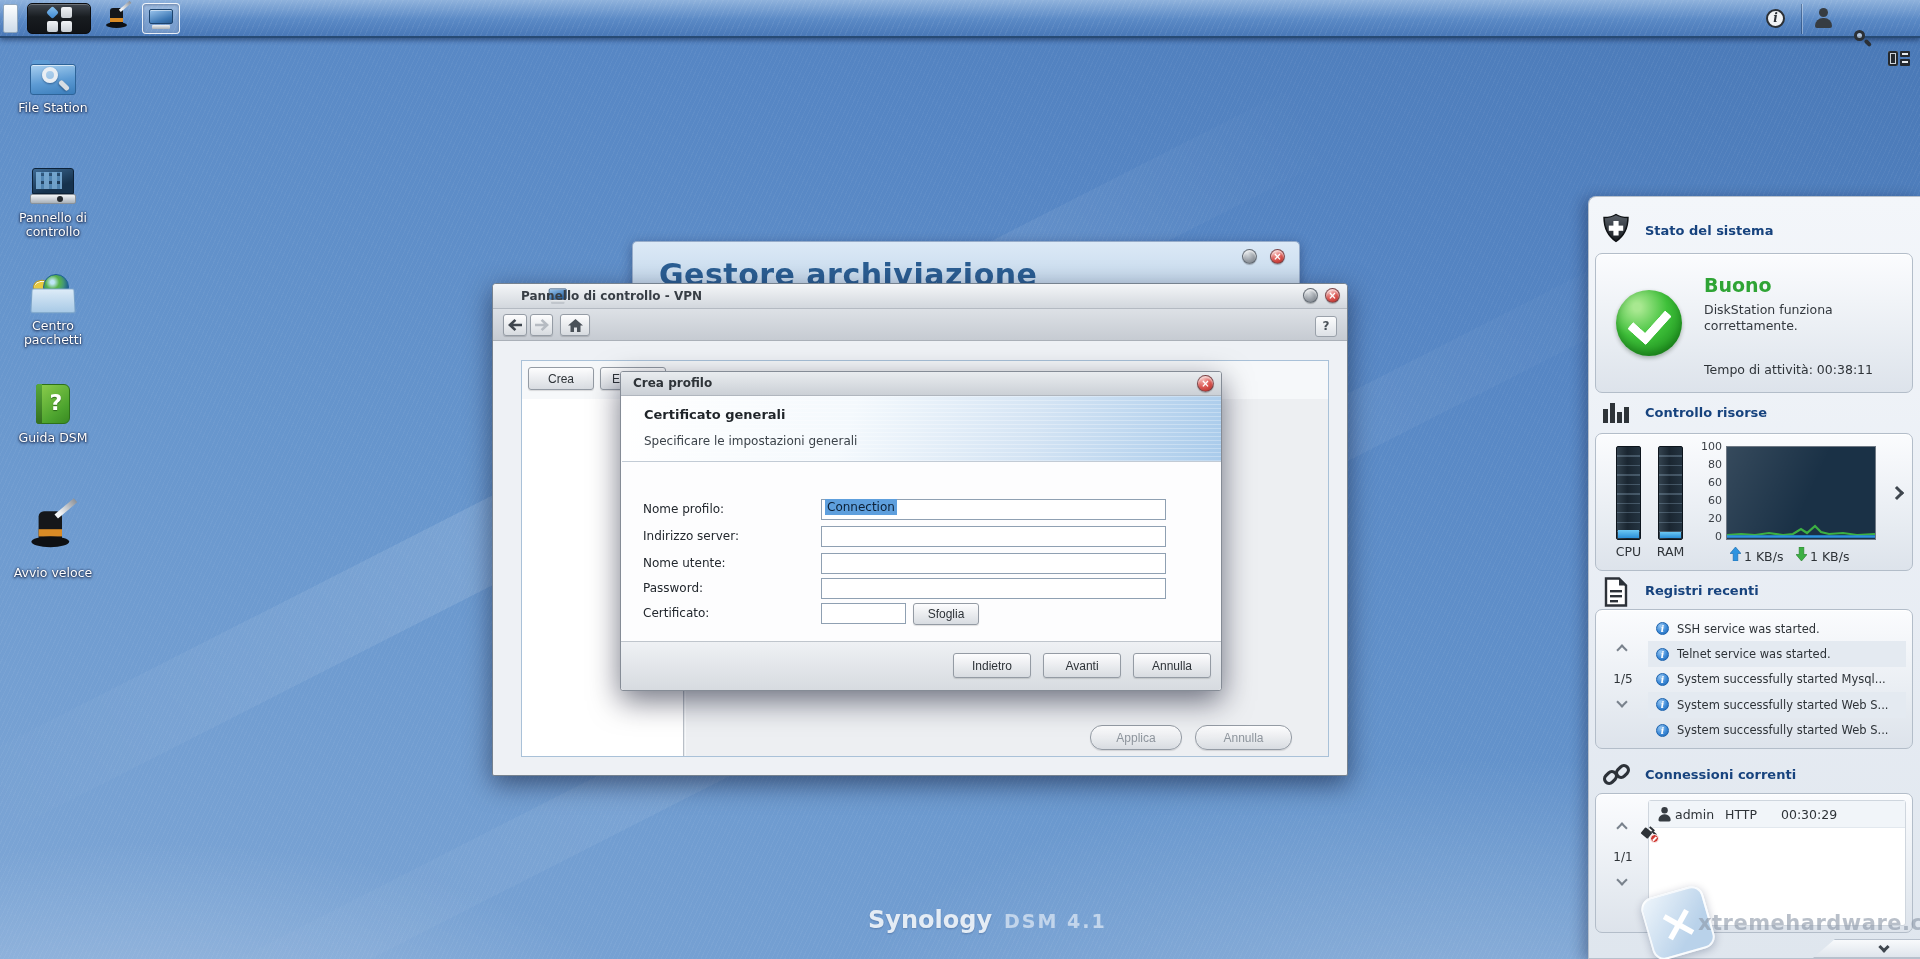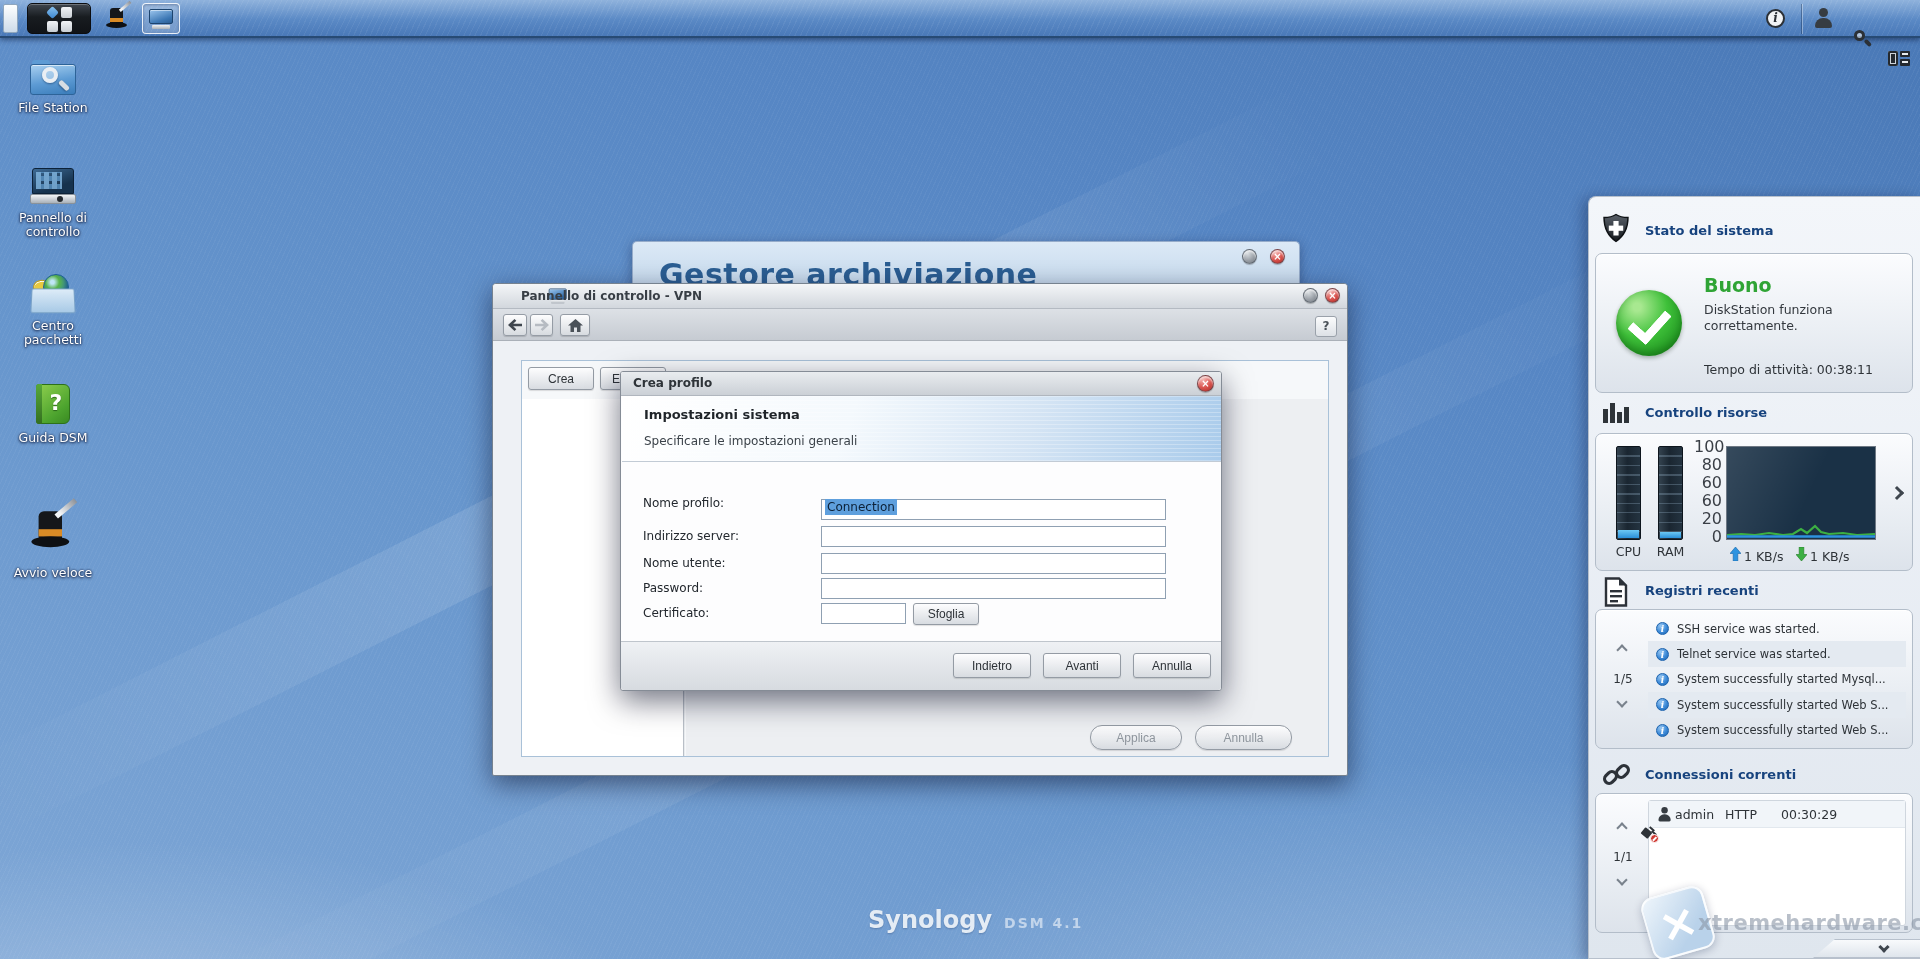--- a/index.html
+++ b/index.html
@@ -160,37 +160,37 @@
   .chev.right{ border-top:3px solid #3f464e; border-right:3px solid #3f464e; width:10px; height:10px; transform:rotate(45deg); }
   .statuscircle { position:absolute; left:20px; top:36px; width:66px; height:66px; border-radius:50%;
     background:radial-gradient(circle at 32% 26%, #a8e890 6%, #3fc13a 45%, #1f9420 85%); box-shadow:inset 0 -4px 8px rgba(0,60,0,0.35), 0 2px 4px rgba(0,30,0,0.3); }
   .statuscircle:after { content:""; position:absolute; left:14px; top:20px; width:30px; height:16px;
     border-left:9px solid #fff; border-bottom:9px solid #fff; transform:rotate(-48deg); border-radius:2px; }
   .meter { position:absolute; top:12px; width:25px; height:94px; border:1px solid #0d151d; border-radius:2px;
     background:linear-gradient(90deg,#34434f,#1a2631 45%,#243340); overflow:hidden; }
   .meter .segs { position:absolute; inset:0; background:repeating-linear-gradient(180deg, transparent 0 8px, rgba(165,195,220,0.28) 8px 9.5px); }
   .meter .fill { position:absolute; left:1px; right:1px; bottom:1px; background:linear-gradient(#6cc8f4,#2a8fd8); }
   .axiscol { position:absolute; left:98px; top:8px; width:28px; height:100px; display:flex; flex-direction:column; justify-content:space-between; }
-  .axiscol div { font-size:16px; color:#3a3f46; text-align:right; line-height:10px; }
+  .axiscol div { font-size:11px; color:#3a3f46; text-align:right; line-height:10px; }
   .netchart { position:absolute; left:130px; top:12px; width:150px; height:94px; border:1px solid #6e7884;
     background:linear-gradient(115deg, rgba(255,255,255,0.12), transparent 55%), #1a3146; }
   .logrow { display:flex; align-items:center; height:25.4px; padding-left:8px; gap:8px; }
   .logrow.alt { background:#e4eaf1; }
   .logrow span.txt { font-size:11.5px; color:#2e3338; white-space:nowrap; overflow:hidden; text-overflow:ellipsis; width:218px; }
   .infodot { width:13px; height:13px; border-radius:50%; flex:0 0 13px;
     background:radial-gradient(circle at 35% 28%, #9cc9f2, #3c8ad8 55%, #1b62ad); border:1px solid #1b62ad;
     color:#fff; font:italic bold 9px/12px "DejaVu Serif",serif; text-align:center; }
   .pager { position:absolute; width:34px; text-align:center; font-size:12px; color:#2e3338; }
   .tabtab { position:absolute; left:224px; top:742px; width:108px; height:19px;
     background:linear-gradient(#f8fafc,#dfe5ec); border:1px solid #b7c0cc; clip-path:polygon(22px 0, 108px 0, 108px 19px, 0 19px); }
 
   
   #syn-logo { left:868px; top:906px; z-index:2; color:#eef3f8; }
   #syn-logo .b { font-size:24px; font-weight:bold; text-shadow:0 1px 2px rgba(0,20,60,0.25); opacity:0.92; }
-  #syn-logo .v { font-size:14px; font-weight:bold; color:rgba(255,255,255,0.55); letter-spacing:2px; margin-left:12px; }
+  #syn-logo .v { font-size:19px; font-weight:bold; color:rgba(255,255,255,0.55); letter-spacing:2px; margin-left:12px; }
   #watermark { z-index:7; }
   #wm-text { position:absolute; left:1698px; top:911px; font-size:21px; font-weight:bold; color:rgba(140,152,168,0.62); letter-spacing:0.5px; }
   #wm-logo { position:absolute; left:1646px; top:891px; width:64px; height:64px; border-radius:12px; transform:rotate(-16deg);
     background:linear-gradient(135deg,#eef5fb,#b9d2ea 70%); border:2px solid rgba(255,255,255,0.85); box-shadow:0 2px 8px rgba(0,20,60,0.25);
     color:#fff; font:bold 46px/60px "DejaVu Sans",sans-serif; text-align:center; }
   .disc { position:relative; width:18px; height:16px; }
   .disc .plug { position:absolute; left:1px; top:2px; width:9px; height:8px; background:#2e3338; transform:rotate(40deg); border-radius:1px; }
   .disc .prong { position:absolute; width:6px; height:2px; background:#2e3338; }
   .disc .badge { position:absolute; right:0; bottom:0; width:9px; height:9px; border-radius:50%; background:#cf3a33; border:1px solid #fff; }
   .disc .badge:after { content:""; position:absolute; left:1px; top:3px; width:5px; height:1.5px; background:#fff; transform:rotate(-45deg); }
@@ -337,25 +337,25 @@
       </div>
     </div>
   </div>
 
   <div id="dialog" class="abs">
     <div class="dlg-titlebar">
       <div class="dlg-title">Crea profilo</div>
       <div class="abs orb close" style="right:7px; top:3px; width:17px; height:17px; line-height:15px;">×</div>
     </div>
     <div class="dlg-header">
-      <div class="dlg-h1">Impostazioni sistema</div>
+      <div class="dlg-h1">Certificato generali</div>
       <div class="dlg-h2">Specificare le impostazioni generali</div>
     </div>
 
-    <div class="frm-label" style="top:124px;">Nome profilo:</div>
+    <div class="frm-label" style="top:130px;">Nome profilo:</div>
     <div class="frm-input" style="top:127px;"><span class="sel">Connection</span></div>
 
     <div class="frm-label" style="top:157px;">Indirizzo server:</div>
     <input class="frm-input" style="top: 154px;">
 
     <div class="frm-label" style="top:184px;">Nome utente:</div>
     <input class="frm-input" style="top: 181px;">
 
     <div class="frm-label" style="top:209px;">Password:</div>
     <input class="frm-input" style="top: 206px;">

